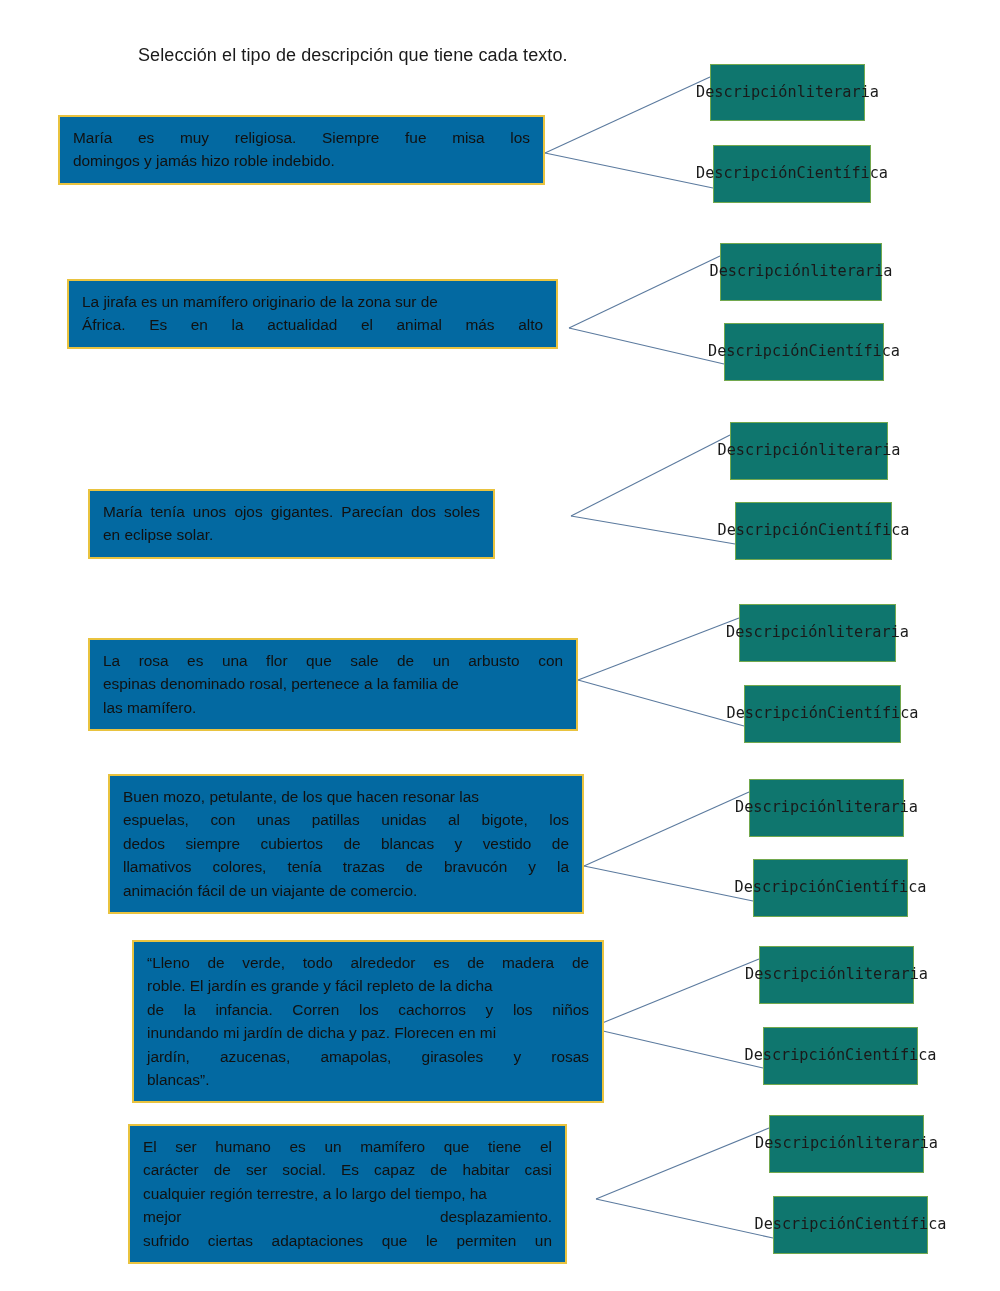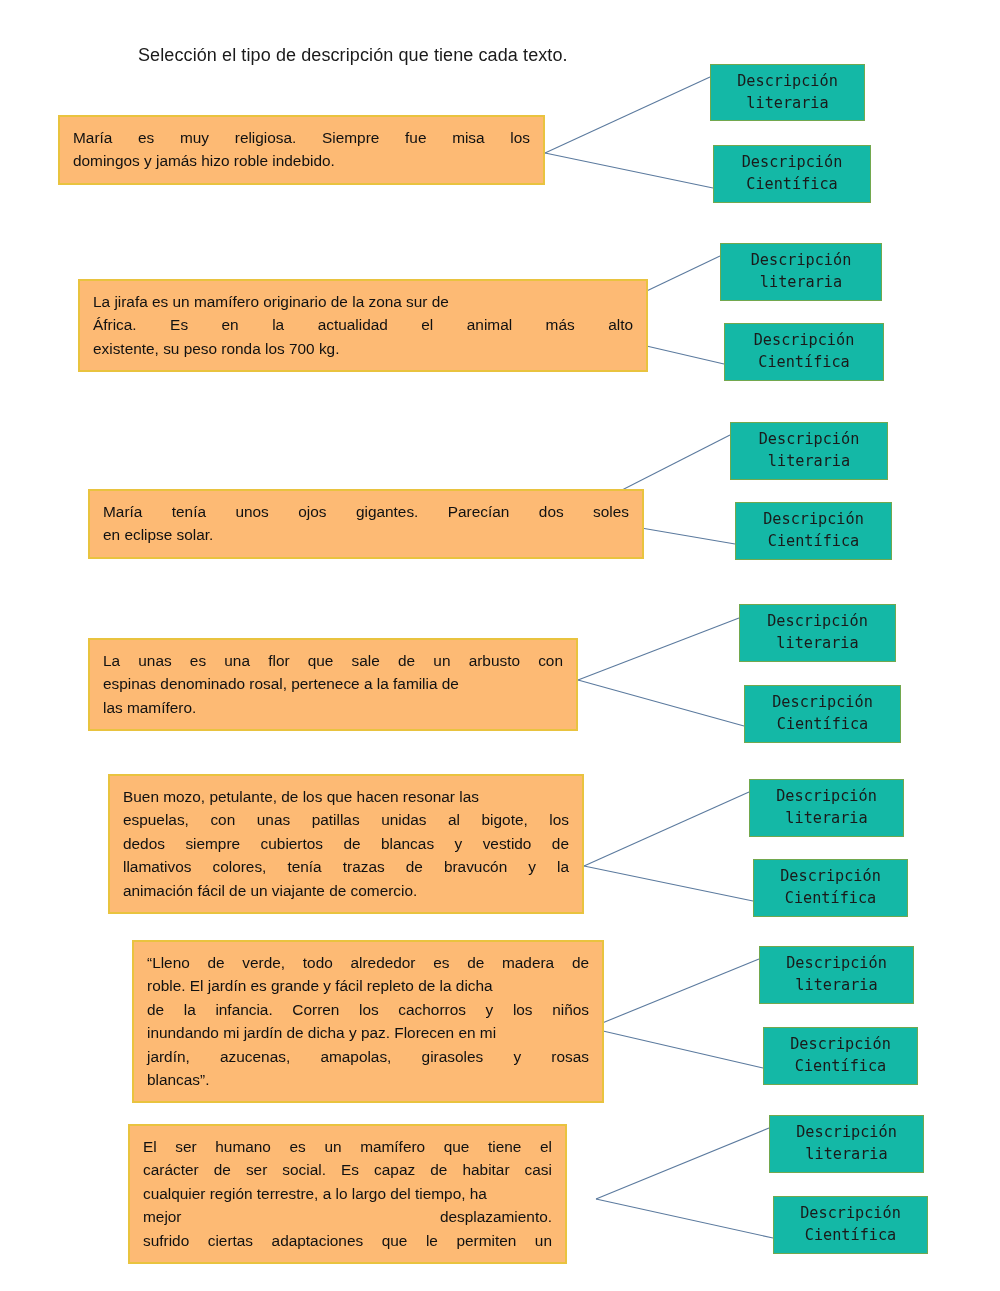--- a/index.html
+++ b/index.html
@@ -27,49 +27,49 @@
     font-size: 18px;
     color: #1a1a1a;
     letter-spacing: 0.1px;
     white-space: nowrap;
   }
 
   
   .text-box {
     position: absolute;
     border: 2px solid #e9c33f;
-    background: #fdba74;
+    background: #0369a1;
     padding: 9px 13px 10px 13px;
     font-size: 15.4px;
     line-height: 1.52;
     color: #111111;
     text-align: justify;
     text-justify: inter-word;
   }
   .text-box p {
     margin: 0;
     text-align: justify;
     text-align-last: left;
   }
   .text-box p.last-justified {
     text-align-last: justify;
   }
 
   
   .option-box {
     position: absolute;
     border: 1.6px solid #72a84e;
-    background: #14b8a6;
+    background: #0f766e;
     font-family: "DejaVu Sans Mono", monospace;
     font-size: 15.2px;
     line-height: 1.42;
     color: #1a1a1a;
     text-align: center;
     display: flex;
-    flex-direction: column;
+    flex-direction: row;
     align-items: center;
     justify-content: center;
     padding: 4px 10px;
   }
   .option-box span { display: block; white-space: nowrap; }
 
   
   #connectors {
     position: absolute;
     left: 0; top: 0;
@@ -117,49 +117,48 @@
   </div>
   <div class="option-box" style="left:710px; top:64px; width:155px; height:57px;">
     <span>Descripción</span>
     <span>literaria</span>
   </div>
   <div class="option-box" style="left:713px; top:145px; width:158px; height:58px;">
     <span>Descripción</span>
     <span>Científica</span>
   </div>
 
-  <div class="text-box" style="left:78px; top:279px; width:570px;">
+  <div class="text-box" style="left:67px; top:279px; width:491px;">
     <p>La jirafa es un mamífero originario de la zona sur de</p>
     <p class="last-justified">África. Es en la actualidad el animal más alto</p>
-    <p>existente, su peso ronda los 700 kg.</p>
   </div>
   <div class="option-box" style="left:720px; top:243px; width:162px; height:58px;">
     <span>Descripción</span>
     <span>literaria</span>
   </div>
   <div class="option-box" style="left:724px; top:323px; width:160px; height:58px;">
     <span>Descripción</span>
     <span>Científica</span>
   </div>
 
-  <div class="text-box" style="left:88px; top:489px; width:556px;">
+  <div class="text-box" style="left:88px; top:489px; width:407px;">
     <p class="last-justified">María tenía unos ojos gigantes. Parecían dos soles</p>
     <p>en eclipse solar.</p>
   </div>
   <div class="option-box" style="left:730px; top:422px; width:158px; height:58px;">
     <span>Descripción</span>
     <span>literaria</span>
   </div>
   <div class="option-box" style="left:735px; top:502px; width:157px; height:58px;">
     <span>Descripción</span>
     <span>Científica</span>
   </div>
 
   <div class="text-box" style="left:88px; top:638px; width:490px;">
-    <p class="last-justified">La unas es una flor que sale de un arbusto con</p>
+    <p class="last-justified">La rosa es una flor que sale de un arbusto con</p>
     <p>espinas denominado rosal, pertenece a la familia de</p>
     <p>las mamífero.</p>
   </div>
   <div class="option-box" style="left:739px; top:604px; width:157px; height:58px;">
     <span>Descripción</span>
     <span>literaria</span>
   </div>
   <div class="option-box" style="left:744px; top:685px; width:157px; height:58px;">
     <span>Descripción</span>
     <span>Científica</span>

